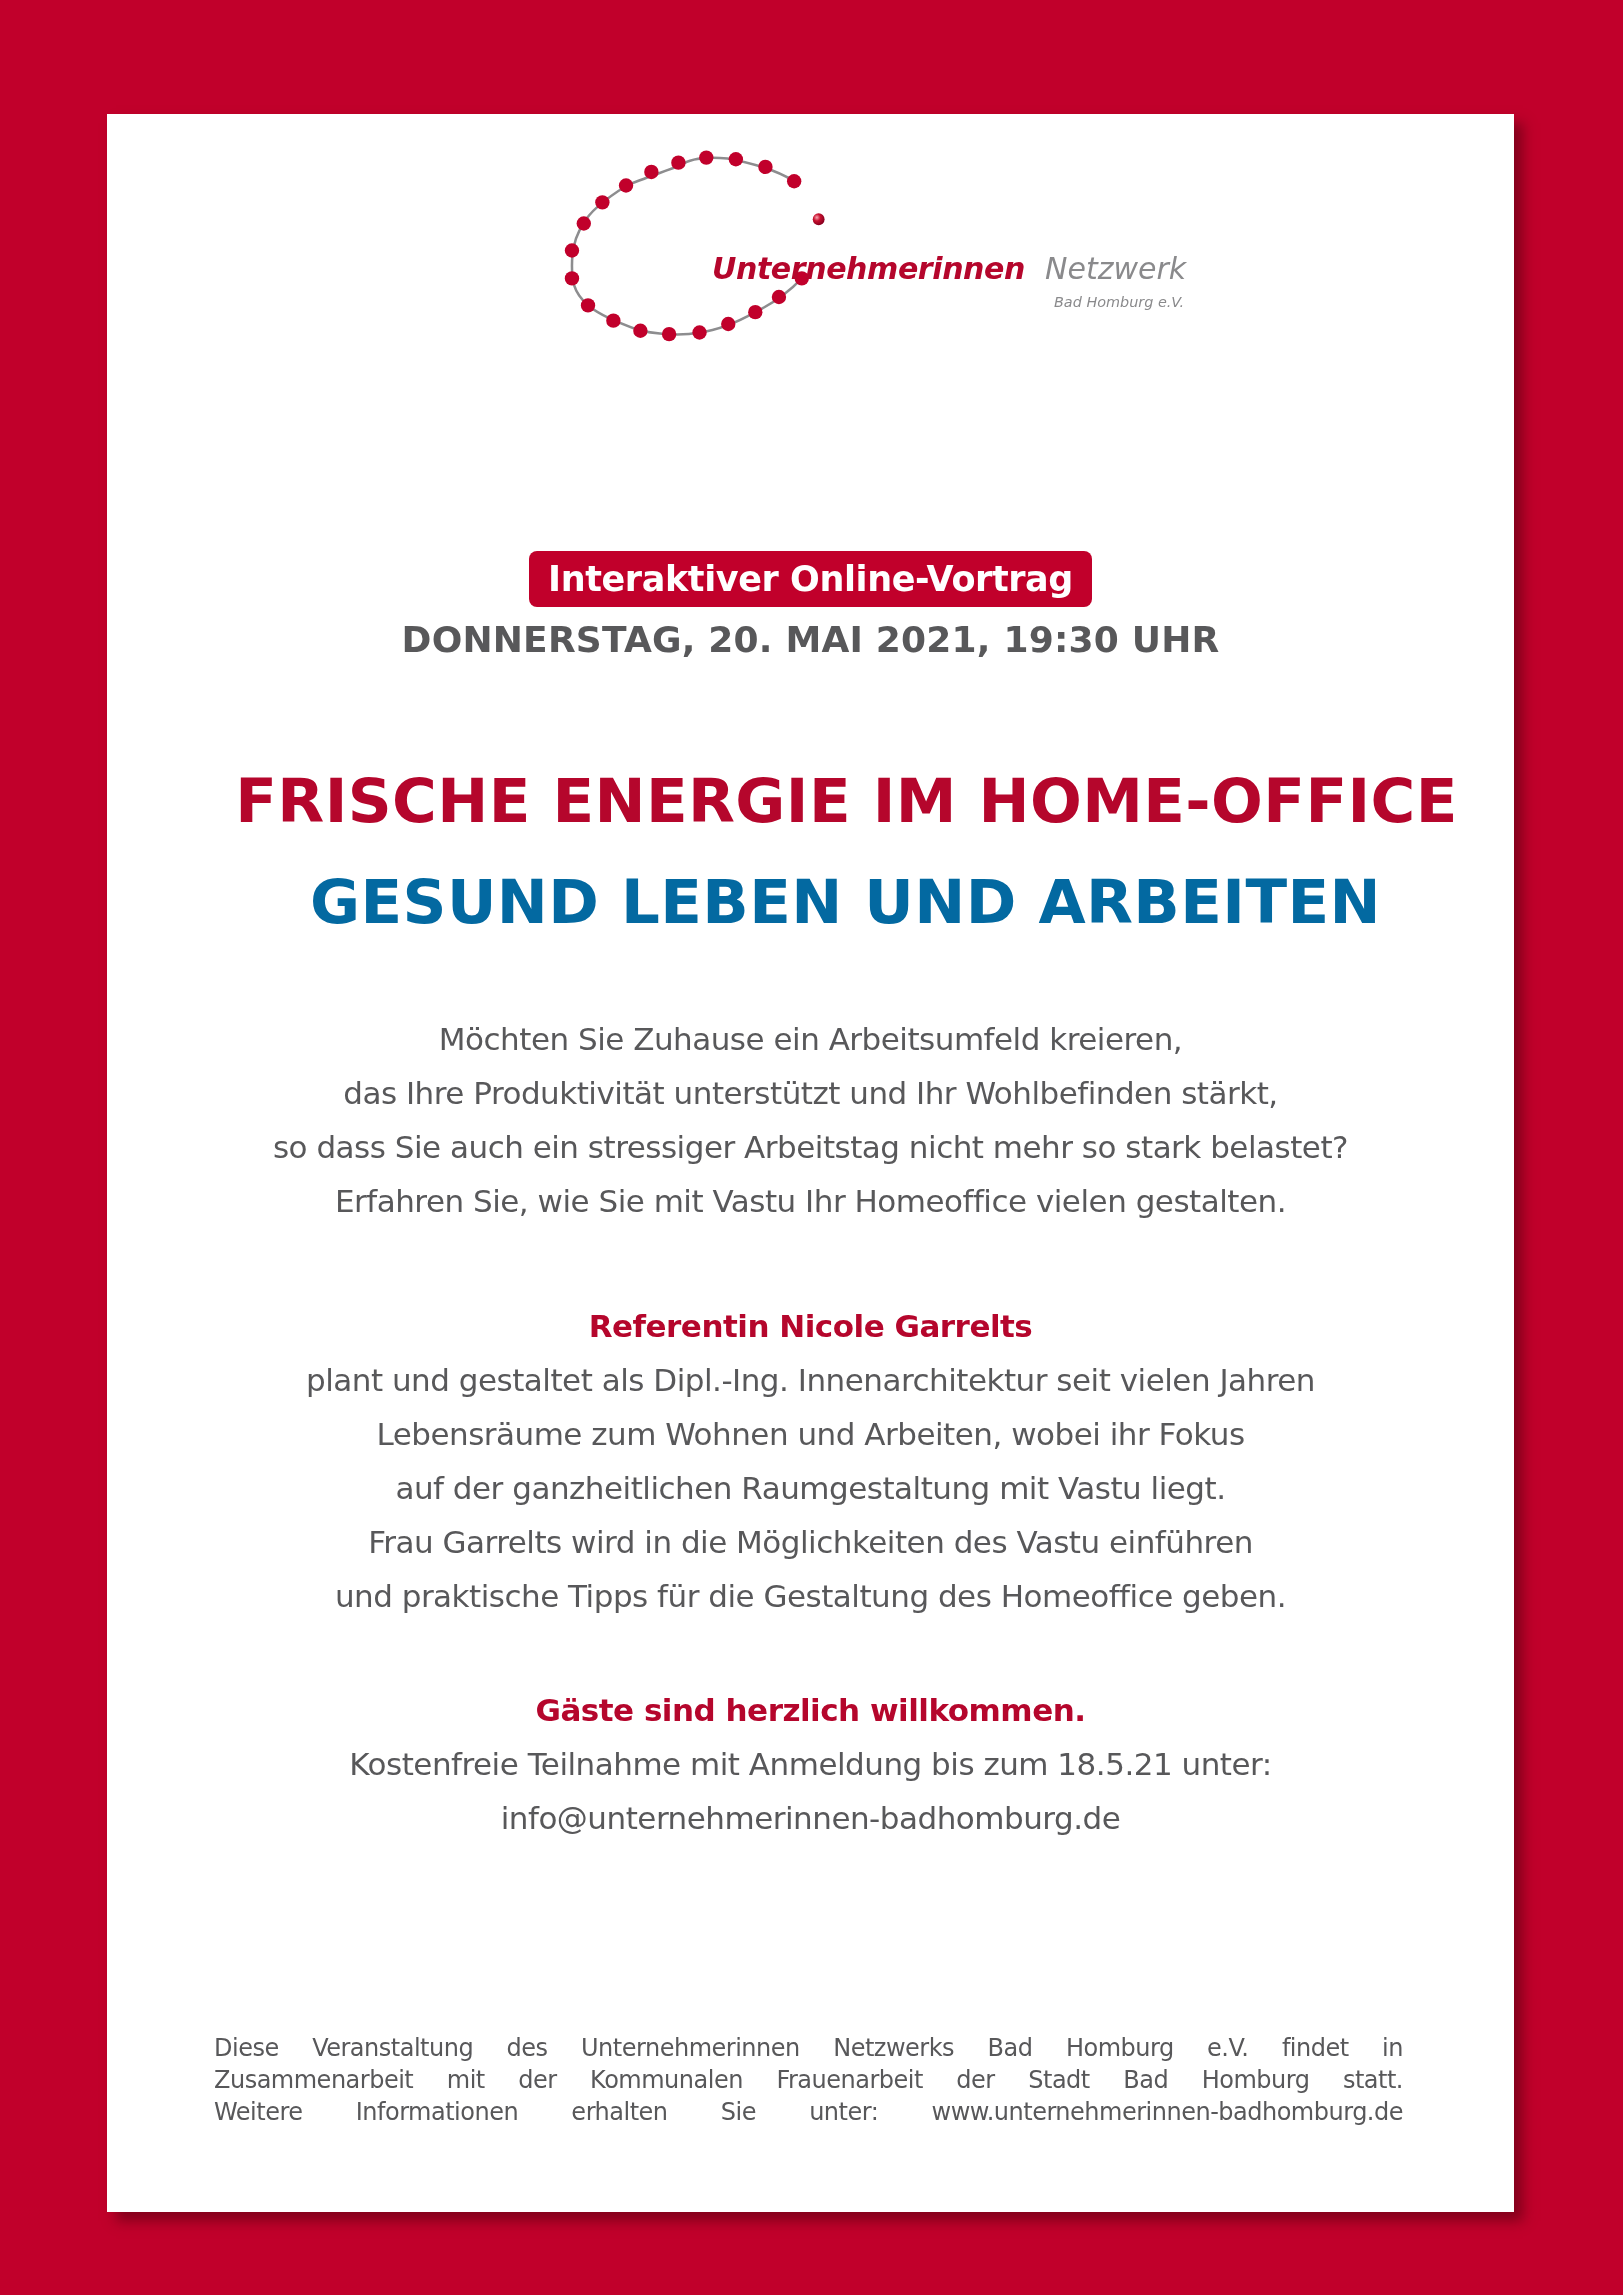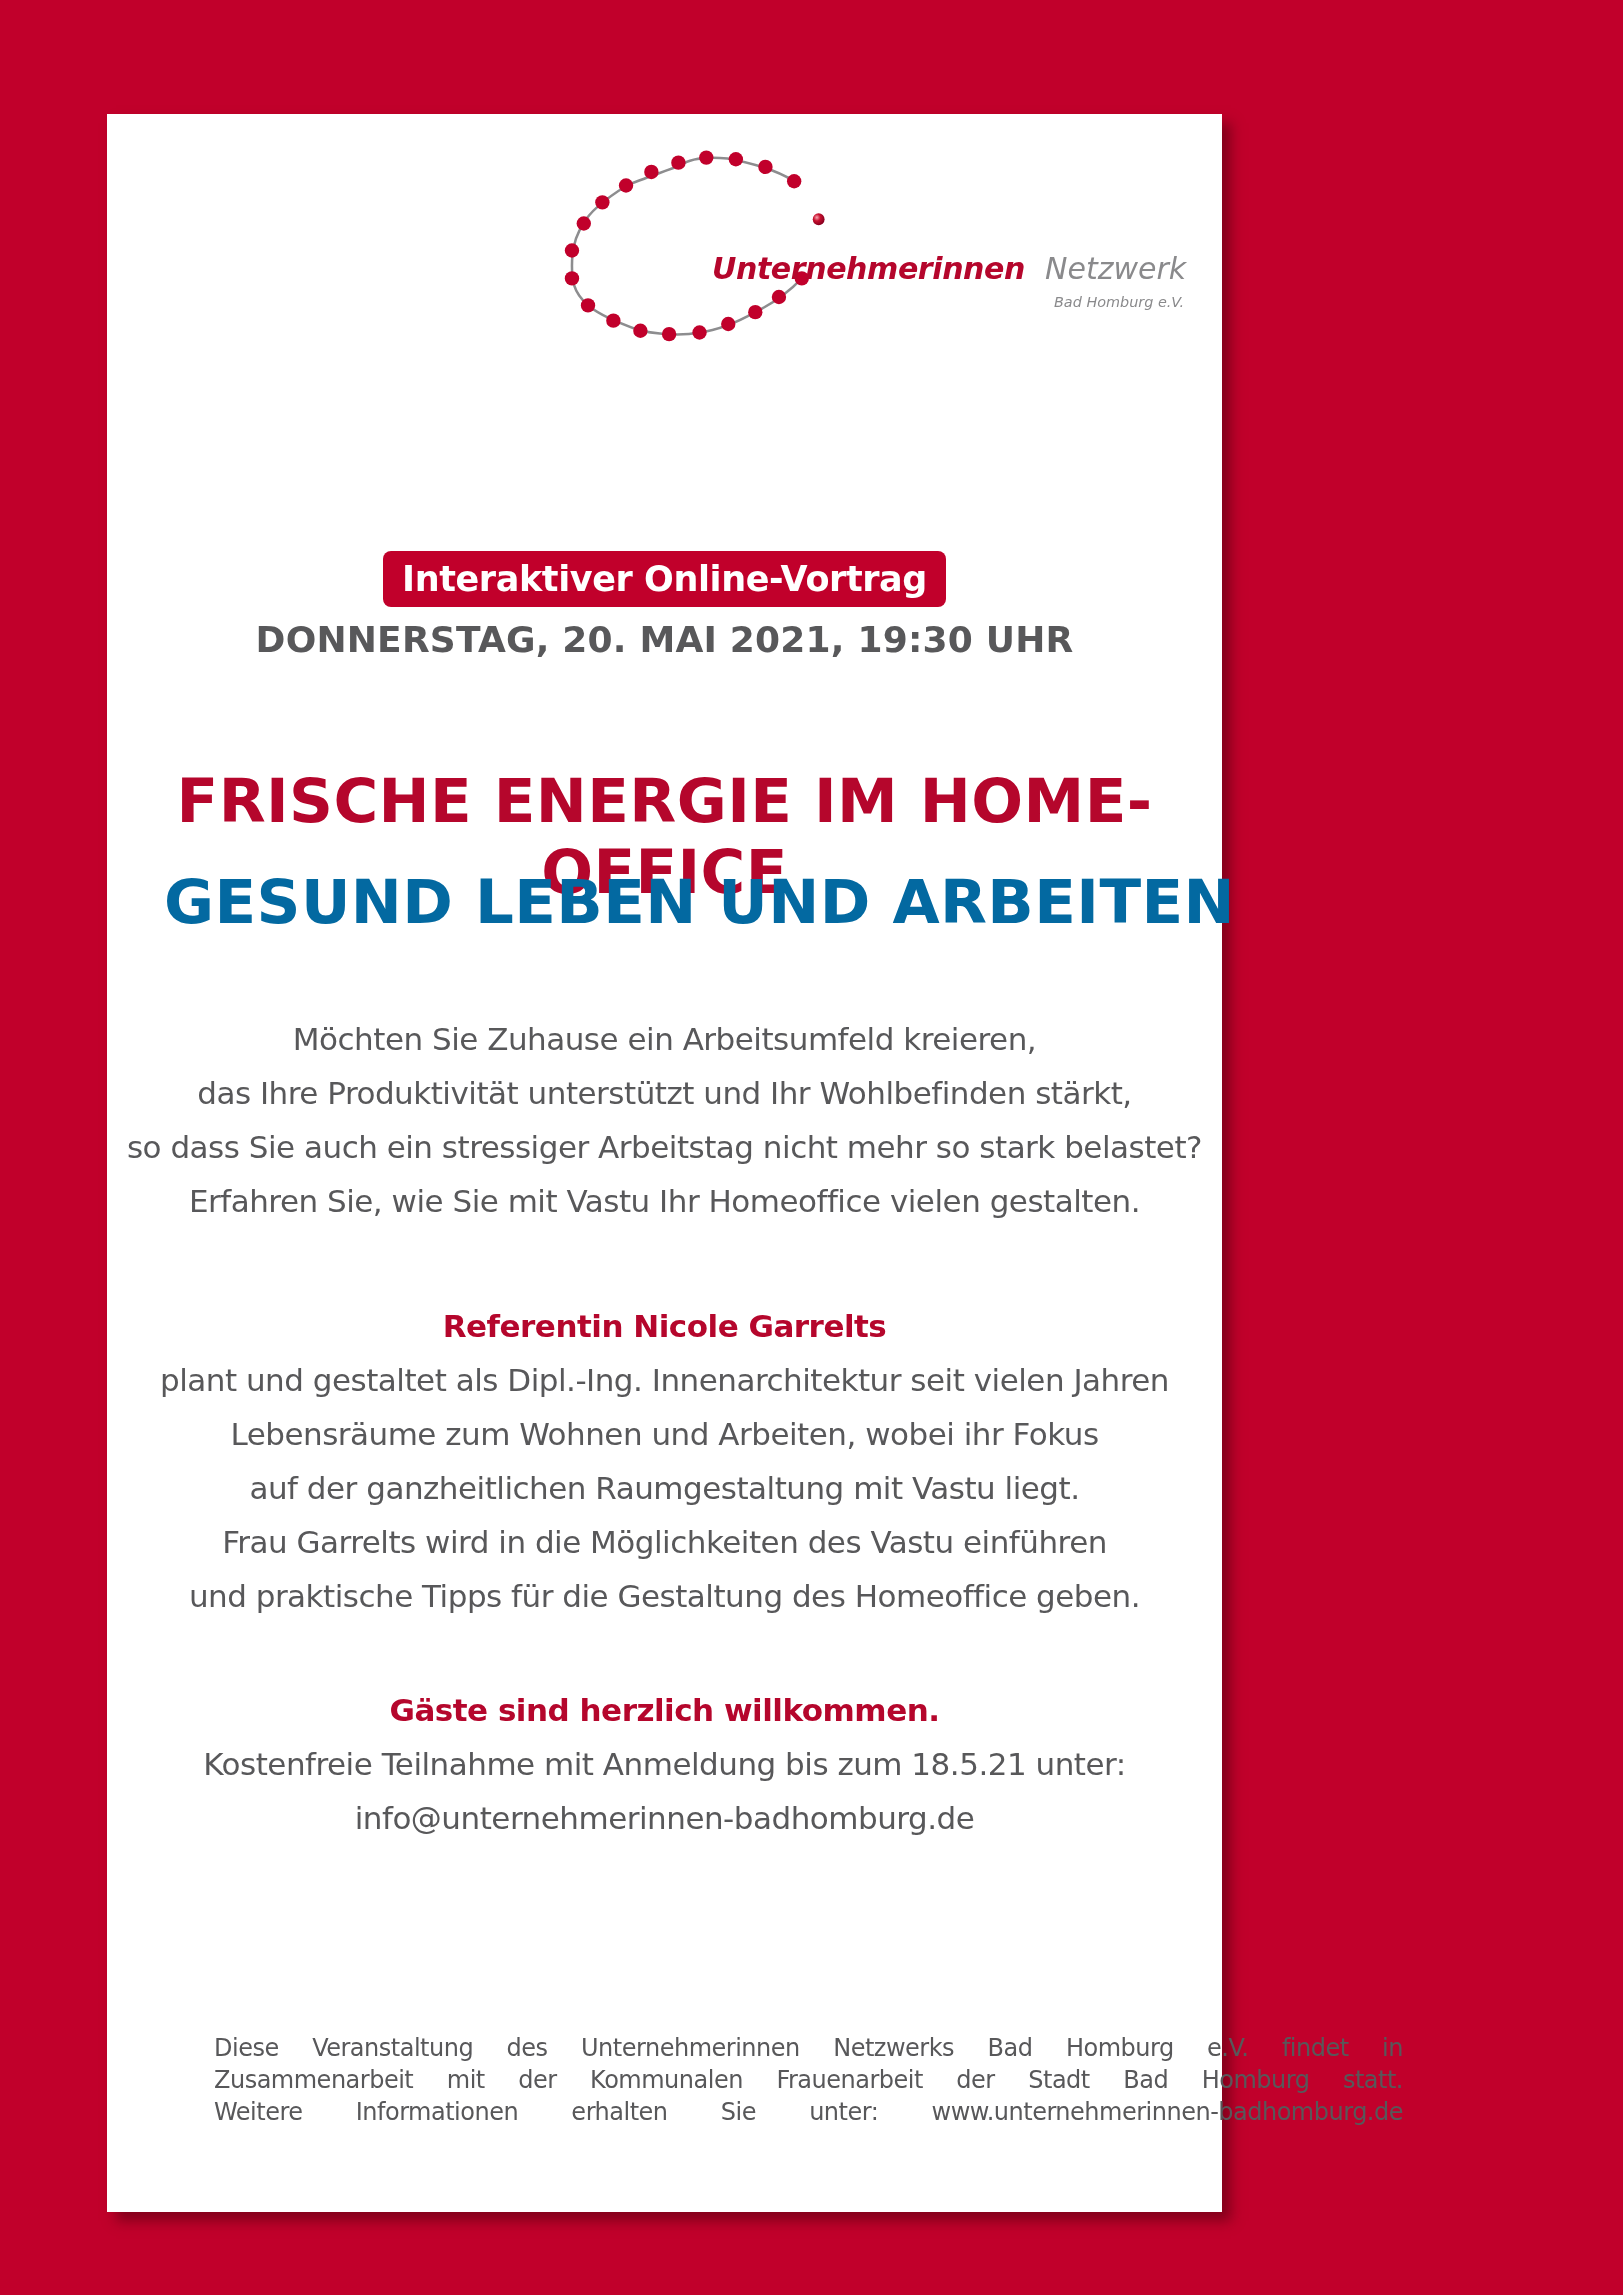--- a/index.html
+++ b/index.html
@@ -11,21 +11,21 @@
       height: 2295px;
       background: #c1002b;
       position: relative;
       overflow: hidden;
       font-family: "DejaVu Sans", "Liberation Sans", sans-serif;
     }
     .panel {
       position: absolute;
       left: 107px;
       top: 114px;
-      width: 1115px;
+      width: 1407px;
       height: 2098px;
       background: #ffffff;
       box-shadow: 8.5px 8.5px 12px rgba(80, 0, 15, 0.55);
     }
     .logo {
       position: absolute;
       left: 440px;
       top: 25px;
       width: 643px;
       height: 245px;
@@ -98,20 +98,21 @@
       color: #58585a;
       letter-spacing: 0.2px;
     }
     .headline-red {
       top: 651px;
       font-family: "DejaVu Sans", sans-serif;
       font-weight: bold;
       font-size: 61px;
       color: #b5062c;
       letter-spacing: 0.4px;
+      margin-left: 36px;
     }
     .headline-gray {
       top: 752px;
       font-family: "DejaVu Sans", sans-serif;
       font-weight: bold;
       font-size: 61px;
       color: #0369a1;
       letter-spacing: 0.4px;
       margin-left: 35px;
     }

